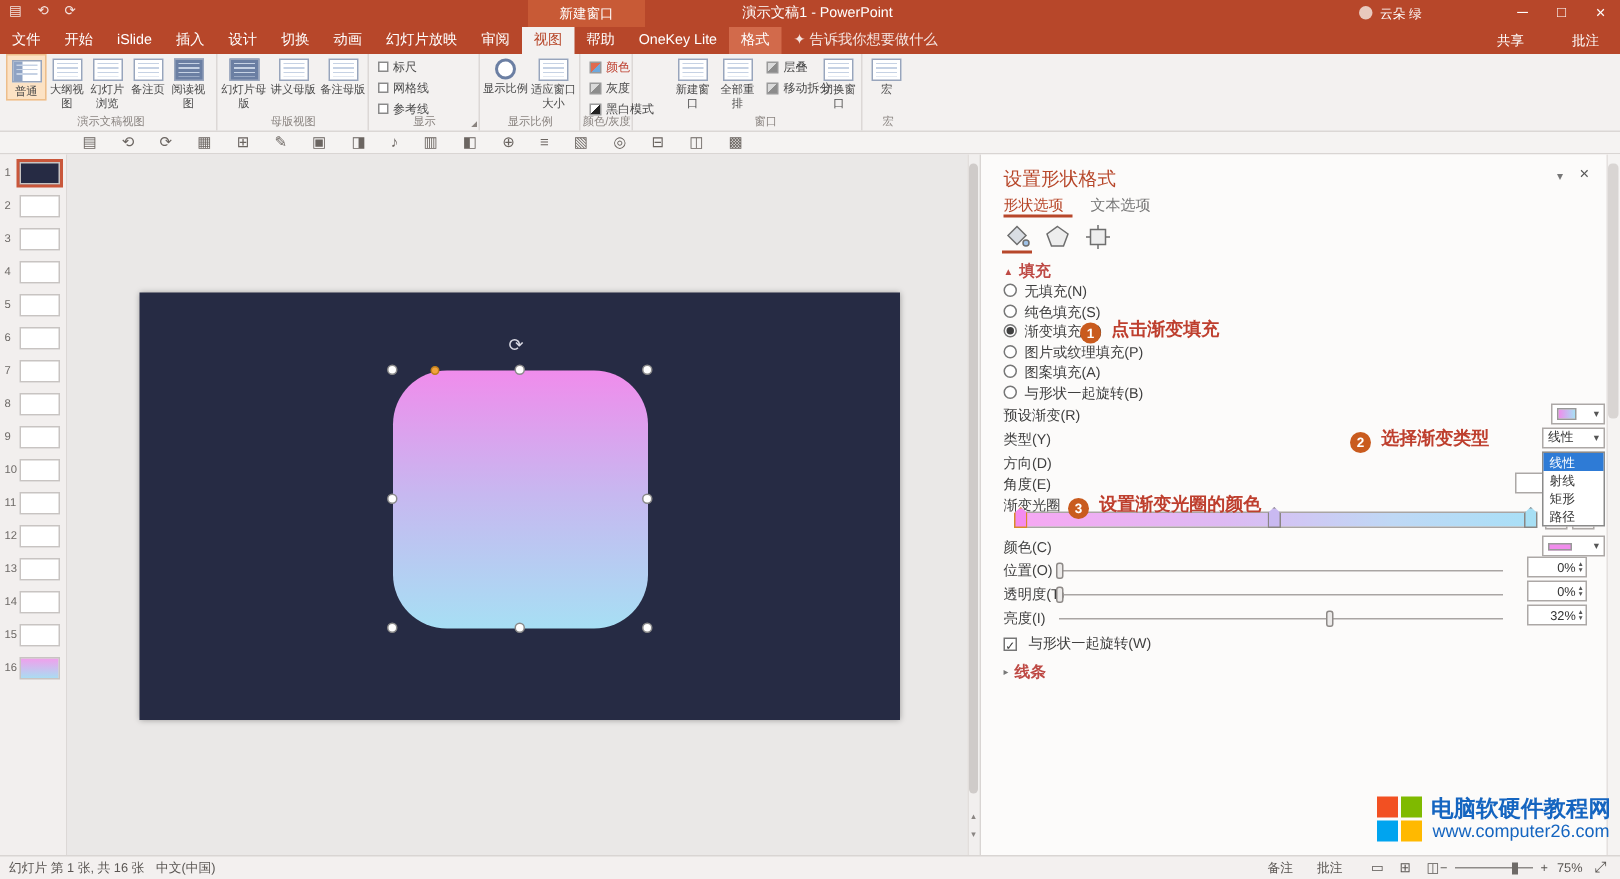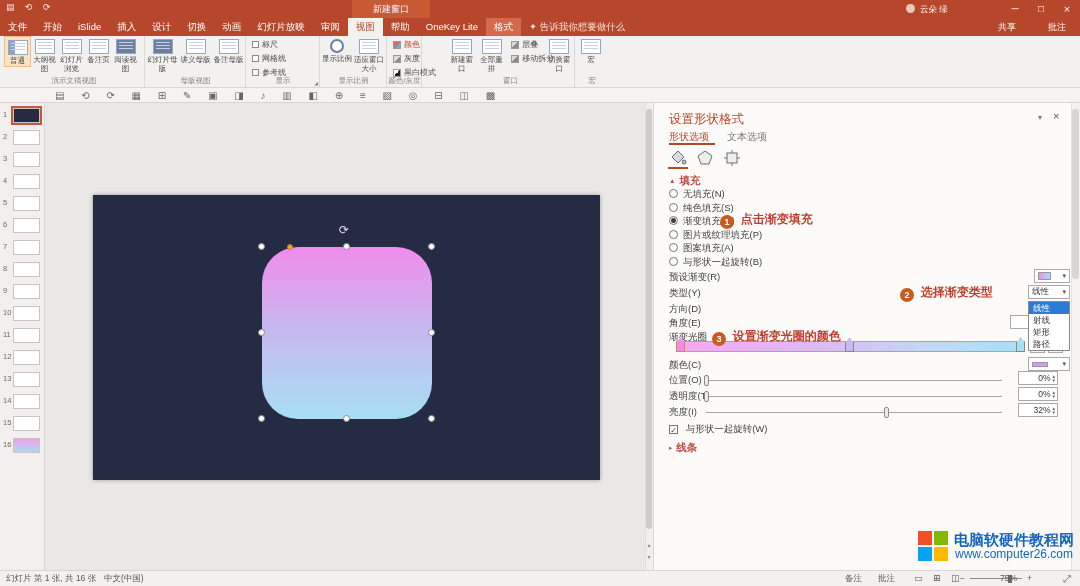--- a/index.html
+++ b/index.html
@@ -116,20 +116,21 @@
   #wmurl{color:#1565C0;font-size:12px;line-height:13px}
 </style>
 </head>
 <body>
 
 <div id="root">
 
   <div id="titlebar">
     <span class="abs" style="left:6px;top:2px;font-size:9px;letter-spacing:4px;opacity:.85">▤ ⟲ ⟳</span>
     <div id="ctxgroup">新建窗口</div>
+    <span class="abs" style="left:440px;top:0;width:210px;text-align:center;line-height:18px;font-size:9.5px">演示文稿1 - PowerPoint</span>
     <span class="abs" style="left:906px;top:4px;width:9px;height:9px;border-radius:50%;background:#E8C9BE"></span>
     <span class="abs" style="left:920px;top:0;line-height:18px;font-size:8.5px">云朵 绿</span>
     <span class="abs" style="left:1002px;top:0;width:26px;text-align:center;line-height:18px">─</span>
     <span class="abs" style="left:1028px;top:0;width:26px;text-align:center;line-height:18px">□</span>
     <span class="abs" style="left:1054px;top:0;width:26px;text-align:center;line-height:18px;font-size:11px">×</span>
   </div>
 
   <div id="tabrow">
     <span class="tab">文件</span>
     <span class="tab">开始</span>
@@ -549,21 +550,21 @@
   <div id="statusbar">
     <span class="abs" style="left:6px">幻灯片 第 1 张, 共 16 张</span>
     <span class="abs" style="left:104px">中文(中国)</span>
     <span class="abs" style="left:845px">备注</span>
     <span class="abs" style="left:878px">批注</span>
     <span class="abs" style="left:914px;letter-spacing:4px;font-size:9px">▭ ⊞ ◫</span>
     <span class="abs" style="left:960px">−</span>
     <span class="abs" style="left:970px;top:7px;width:52px;height:1px;background:#8E8A88"></span>
     <span class="abs" style="left:1008px;top:4px;width:4px;height:8px;background:#6E6A67"></span>
     <span class="abs" style="left:1027px">+</span>
-    <span class="abs" style="left:1000px">75%</span>
+    <span class="abs" style="left:1038px">75%</span>
     <span class="abs" style="left:1063px;font-size:10px">⤢</span>
   </div>
 
   <div id="watermark">
     <div id="wmlogo">
       <span style="background:#F25022"></span>
         <span style="background:#7FBA00"></span>
       <span style="background:#00A4EF"></span>
         <span style="background:#FFB900"></span>
     </div>

